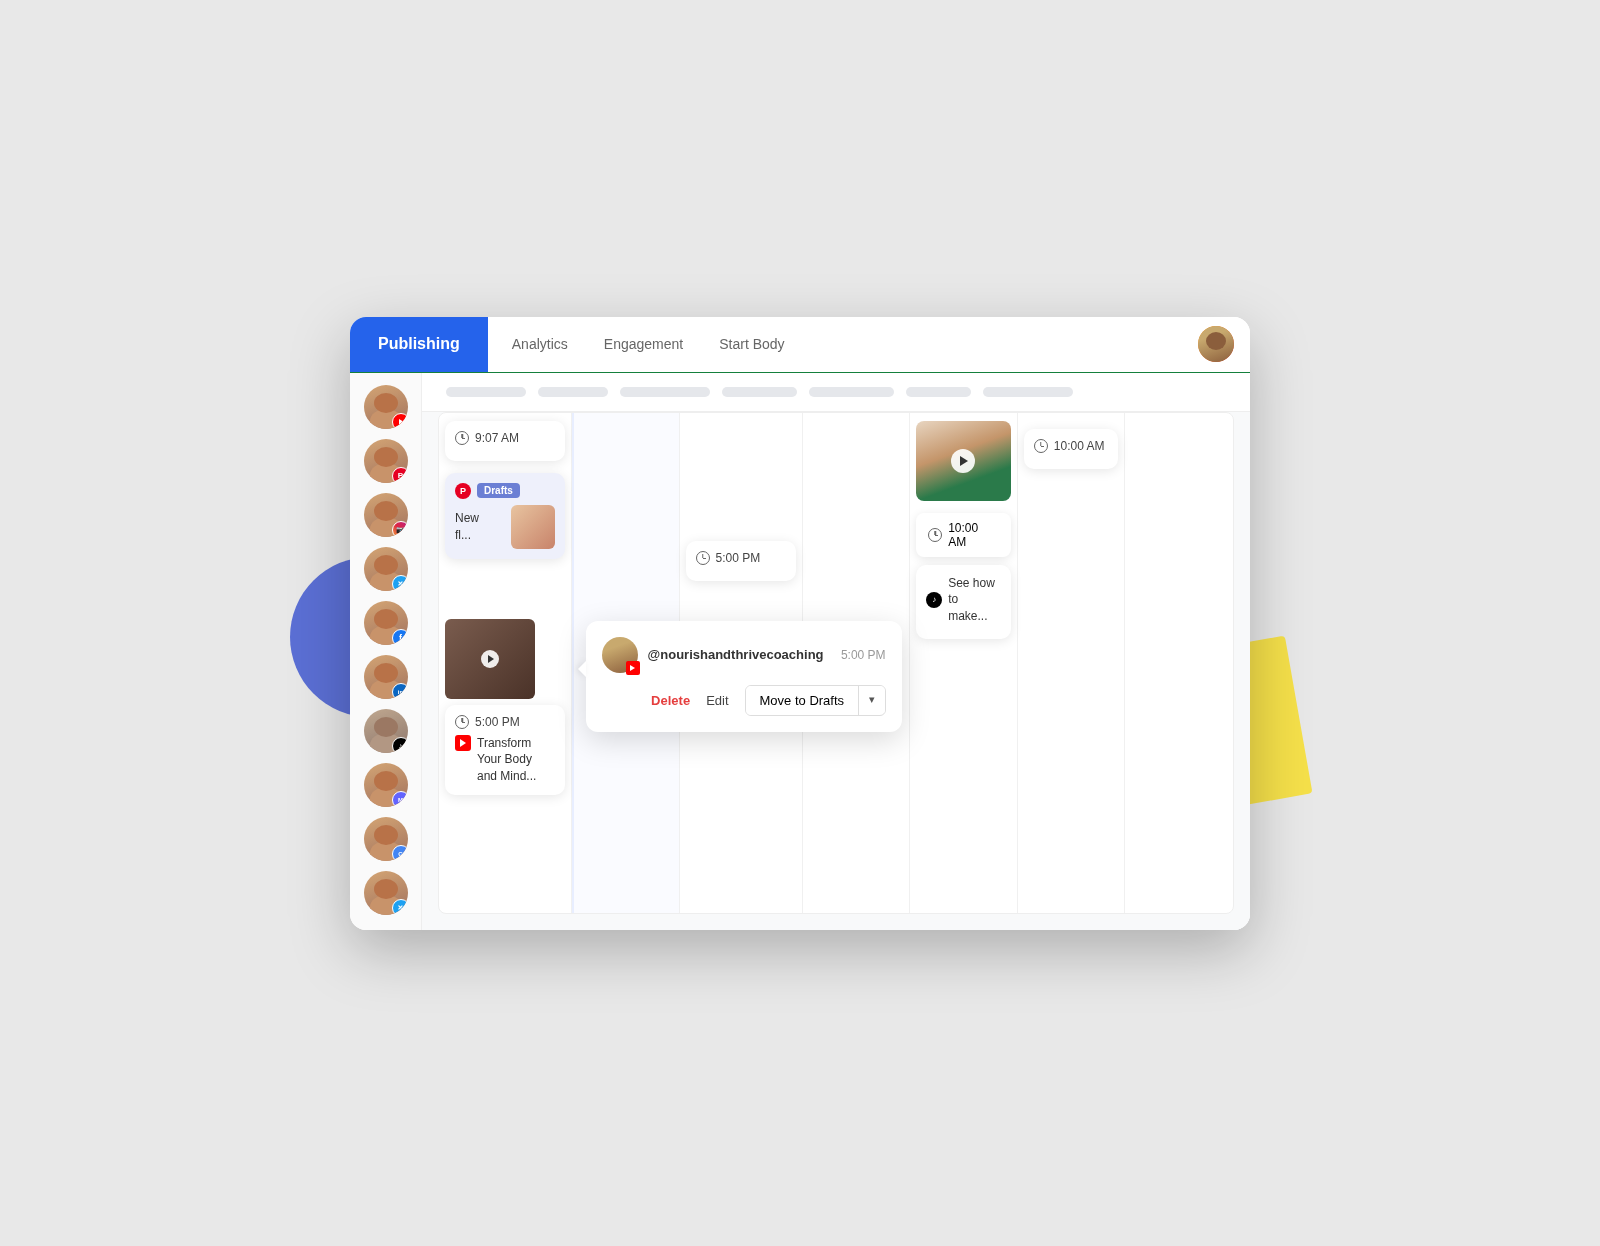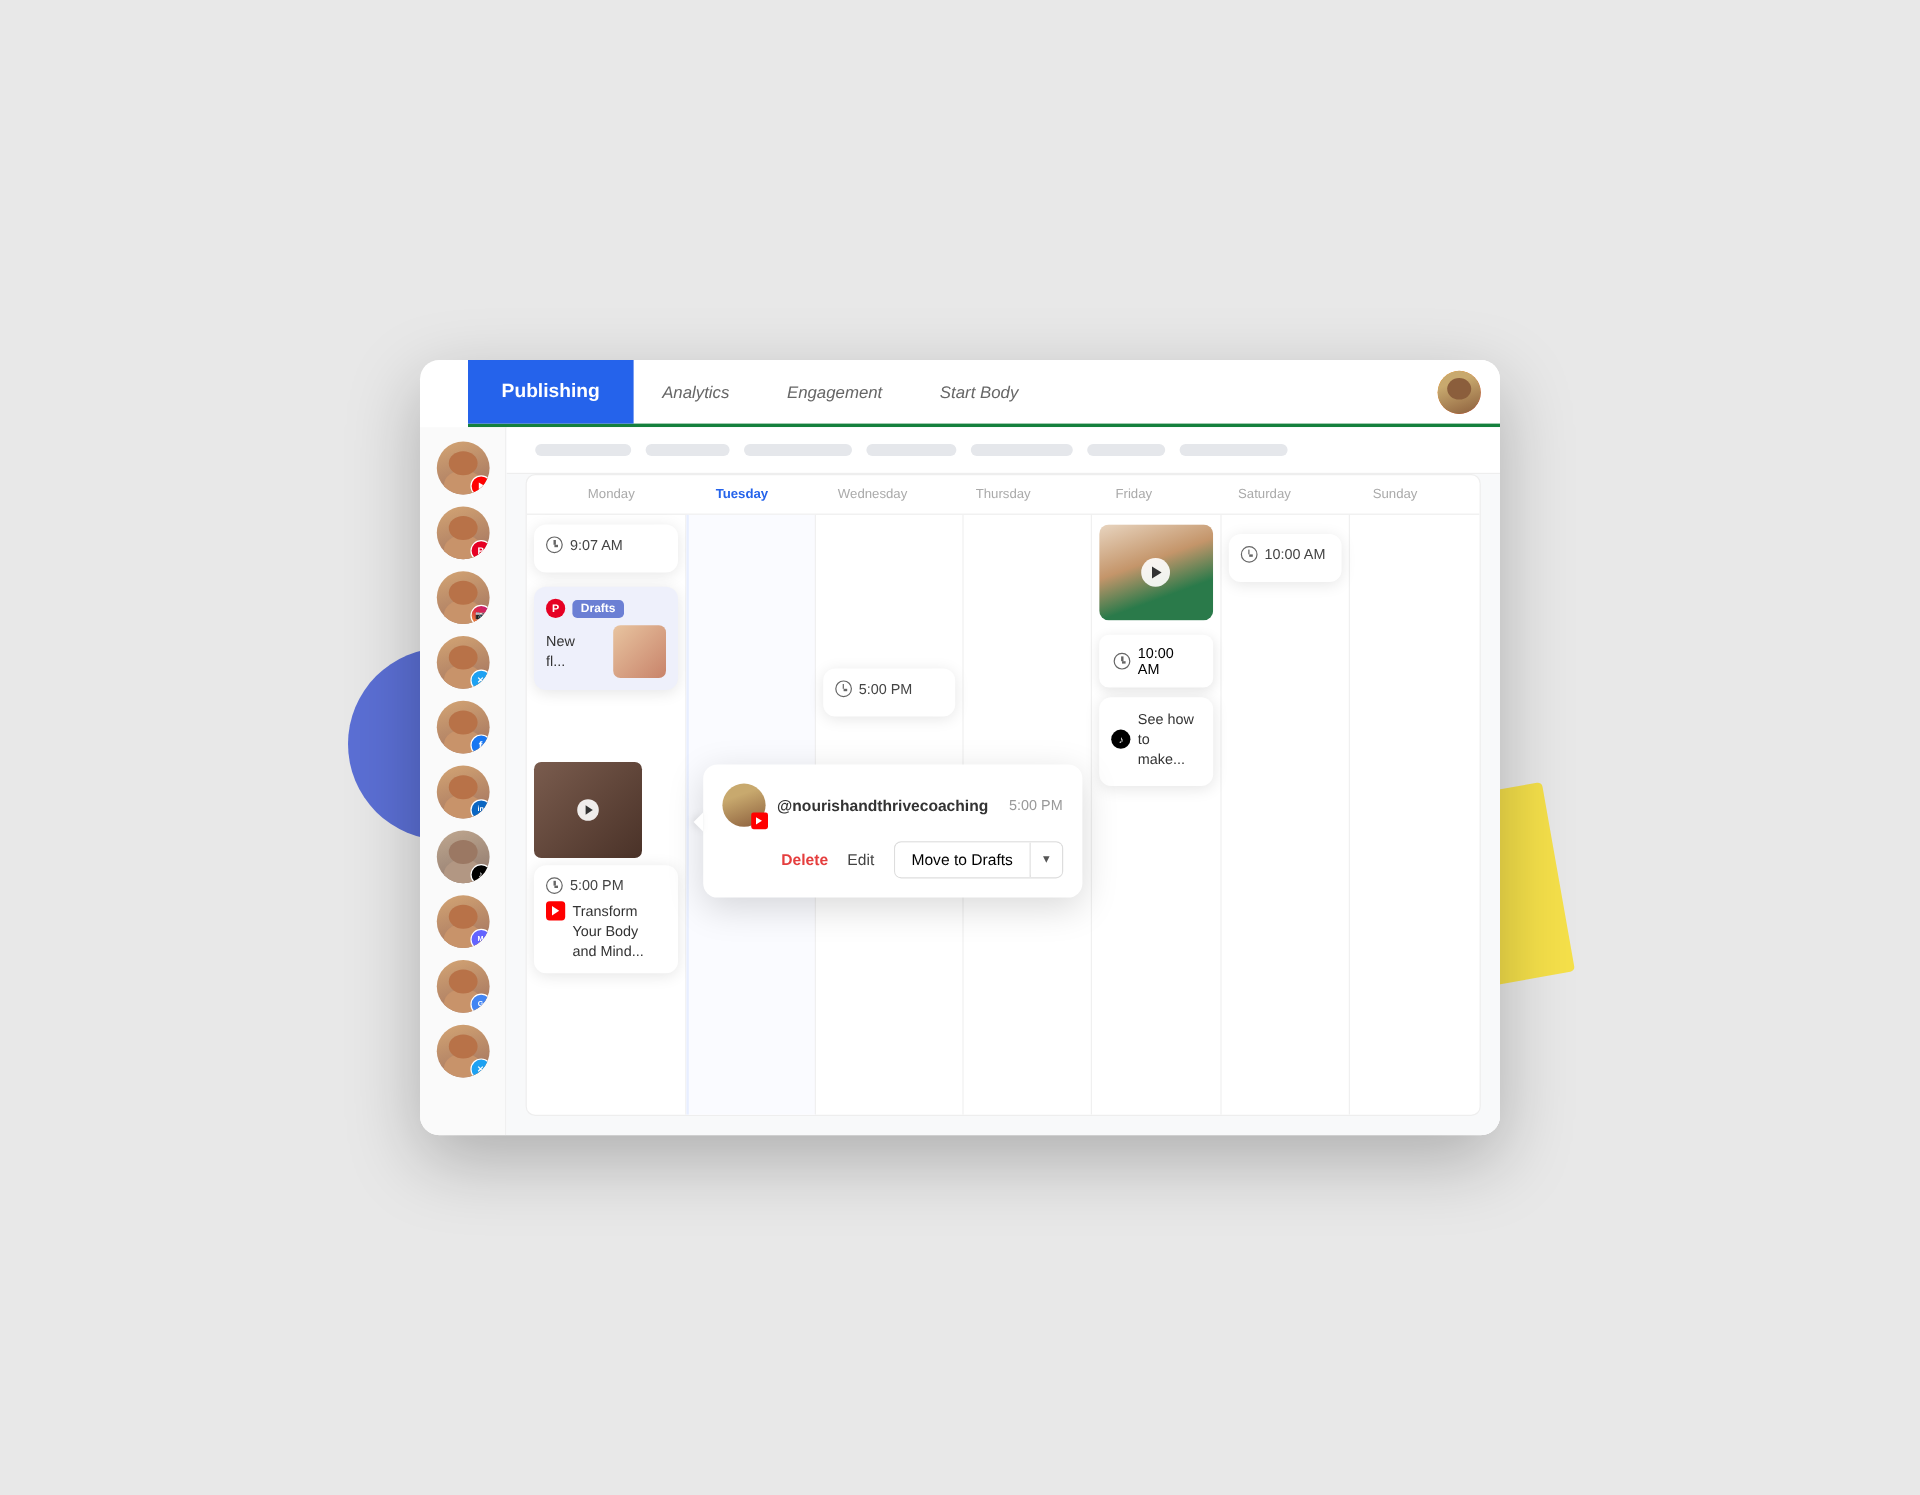--- a/index.html
+++ b/index.html
@@ -81,41 +81,39 @@
       box-shadow: 0 20px 60px rgba(0,0,0,0.25);
       display: flex;
       flex-direction: column;
     }
 
     
     .top-nav {
       display: flex;
       align-items: center;
       background: #fff;
-      border-bottom: 3px solid #15803d;
+      border-bottom: 1px solid #15803d;
       height: 56px;
-      margin-left: 40px;
     }
     .nav-publishing {
       background: #2563eb;
       color: #fff;
       font-weight: 700;
       font-size: 16px;
       padding: 0 28px;
       height: 100%;
       display: flex;
       align-items: center;
     }
     .nav-tabs {
       display: flex;
       align-items: center;
-      gap: 48px;
+      gap: 36px;
       padding: 0 24px;
       flex: 1;
-      font-style: italic;
     }
     .nav-tab {
       font-size: 14px;
       color: #666;
       cursor: pointer;
       padding: 4px 0;
     }
     .nav-avatar {
       width: 36px;
       height: 36px;
@@ -686,29 +684,20 @@
           <div class="filter-pill" style="width:75px;"></div>
           <div class="filter-pill" style="width:85px;"></div>
           <div class="filter-pill" style="width:65px;"></div>
           <div class="filter-pill" style="width:90px;"></div>
         </div>
 
 
         <div style="padding: 0 16px 16px; background: #f8f9fa;">
           <div style="background:#fff; border-radius:8px; overflow:hidden; border:1px solid #eee;">
 
-            <div class="weekday-headers">
-              <div class="wday">Monday</div>
-              <div class="wday highlighted">Tuesday</div>
-              <div class="wday">Wednesday</div>
-              <div class="wday">Thursday</div>
-              <div class="wday">Friday</div>
-              <div class="wday">Saturday</div>
-              <div class="wday">Sunday</div>
-            </div>
 
             <div style="display:grid; grid-template-columns:repeat(7,1fr); min-height:480px; position:relative;">
 
               <div class="cal-col">
                 
                 <div class="post-card" style="width:120px; display:inline-block;">
                   <div class="post-time">
                     <div class="clock-icon"></div>
                     <span>9:07 AM</span>
                   </div>

